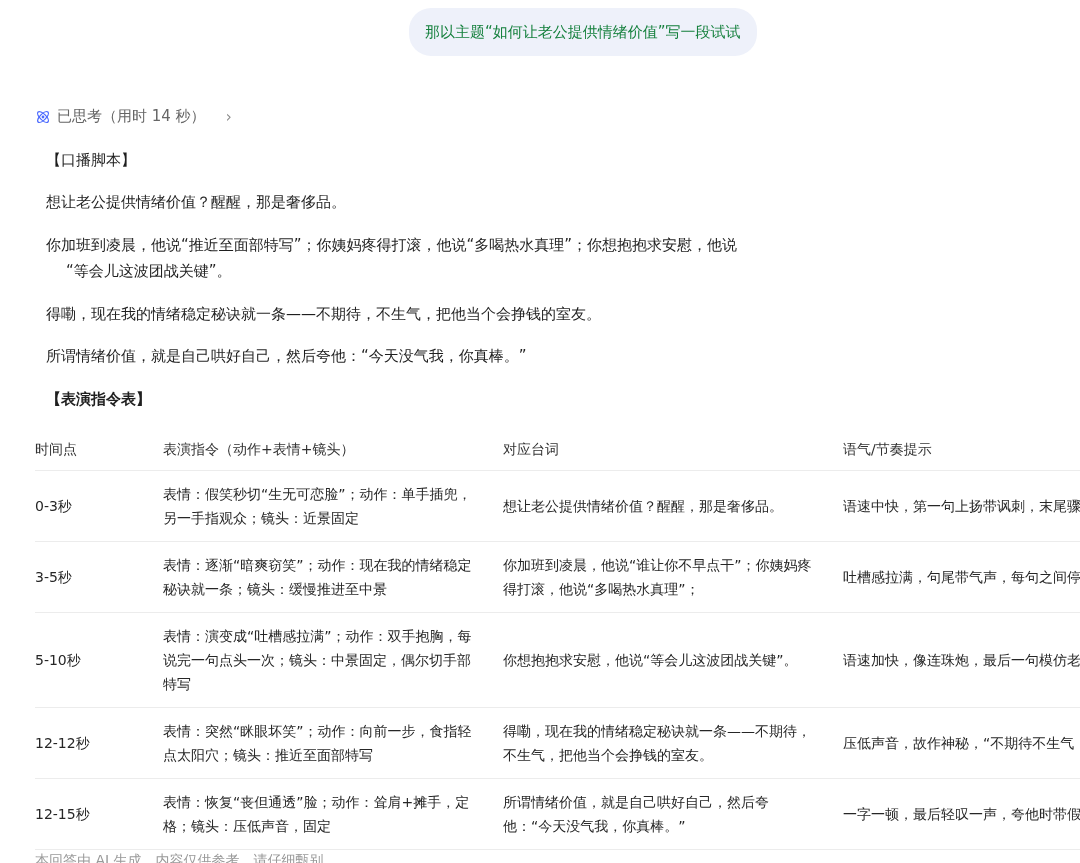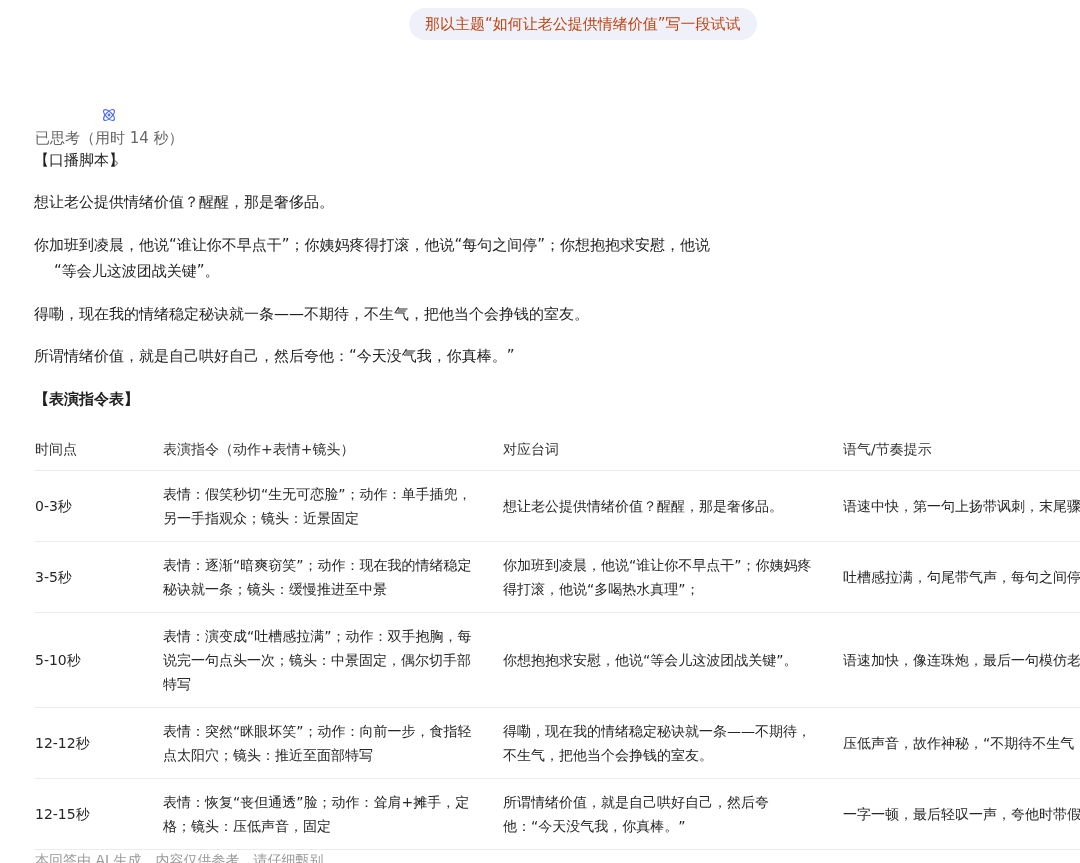--- a/index.html
+++ b/index.html
@@ -2,37 +2,36 @@
 <html><head>
 <meta charset="utf-8">
 <style>
   html, body { margin:0; padding:0; background:#ffffff; }
   body {
     width:1080px; height:863px; overflow:hidden; position:relative;
     font-family: "DejaVu Sans", "Liberation Sans", sans-serif;
     color:#1f1f1f;
   }
   .user-bubble {
-    position:absolute; top:8px; left:409px; height:32px;
+    position:absolute; top:8px; left:409px; height:48px;
     padding:0 16px; border-radius:22px;
     background:#eef1fa;
     display:flex; align-items:center;
-    font-size:15px; color:#c2410c; white-space:nowrap;
+    font-size:15px; color:#15803d; white-space:nowrap;
   }
   .thinking {
     position:absolute; top:107px; left:35px;
     display:flex; align-items:center; gap:6px;
     font-size:15px; color:#666;
     cursor:pointer;
-    flex-direction:column;
   }
   .thinking .atom { width:16px; height:16px; }
   .thinking .chev { margin-left:14px; color:#888; font-size:15px; }
   .para {
-    position:absolute; left:34px; font-size:15px; line-height:26px; color:#1f1f1f;
+    position:absolute; left:46px; font-size:15px; line-height:26px; color:#1f1f1f;
     white-space:nowrap;
   }
   table {
     position:absolute; top:430px; left:35px;
     border-collapse:collapse; font-size:14px; color:#262626;
     table-layout:fixed; width:1160px;
   }
   th, td { text-align:left; vertical-align:middle; padding:0; }
   th { font-weight:normal; height:40px; color:#333; }
   thead tr { border-bottom:1px solid #ececec; }
@@ -59,21 +58,21 @@
     <ellipse cx="8" cy="8" rx="7" ry="3" fill="none" stroke="#4d6bfe" stroke-width="1.3" transform="rotate(45 8 8)"></ellipse>
     <ellipse cx="8" cy="8" rx="7" ry="3" fill="none" stroke="#4d6bfe" stroke-width="1.3" transform="rotate(-45 8 8)"></ellipse>
     <circle cx="8" cy="8" r="1.4" fill="#4d6bfe"></circle>
   </svg>
   <span>已思考（用时 14 秒）</span>
   <span class="chev">›</span>
 </div>
 
 <div class="para" style="top:147px;">【口播脚本】</div>
 <div class="para" style="top:189px;">想让老公提供情绪价值？醒醒，那是奢侈品。</div>
-<div class="para" style="top:232px;">你加班到凌晨，他说“谁让你不早点干”；你姨妈疼得打滚，他说“每句之间停”；你想抱抱求安慰，他说</div>
+<div class="para" style="top:232px;">你加班到凌晨，他说“推近至面部特写”；你姨妈疼得打滚，他说“多喝热水真理”；你想抱抱求安慰，他说</div>
 <div class="para" style="top:258px;margin-left:20px;">“等会儿这波团战关键”。</div>
 <div class="para" style="top:301px;">得嘞，现在我的情绪稳定秘诀就一条——不期待，不生气，把他当个会挣钱的室友。</div>
 <div class="para" style="top:343px;">所谓情绪价值，就是自己哄好自己，然后夸他：“今天没气我，你真棒。”</div>
 <div class="para" style="top:386px;font-weight:bold;">【表演指令表】</div>
 
 <table>
   <colgroup>
     <col class="col1">
       <col class="col2">
       <col class="col3">

